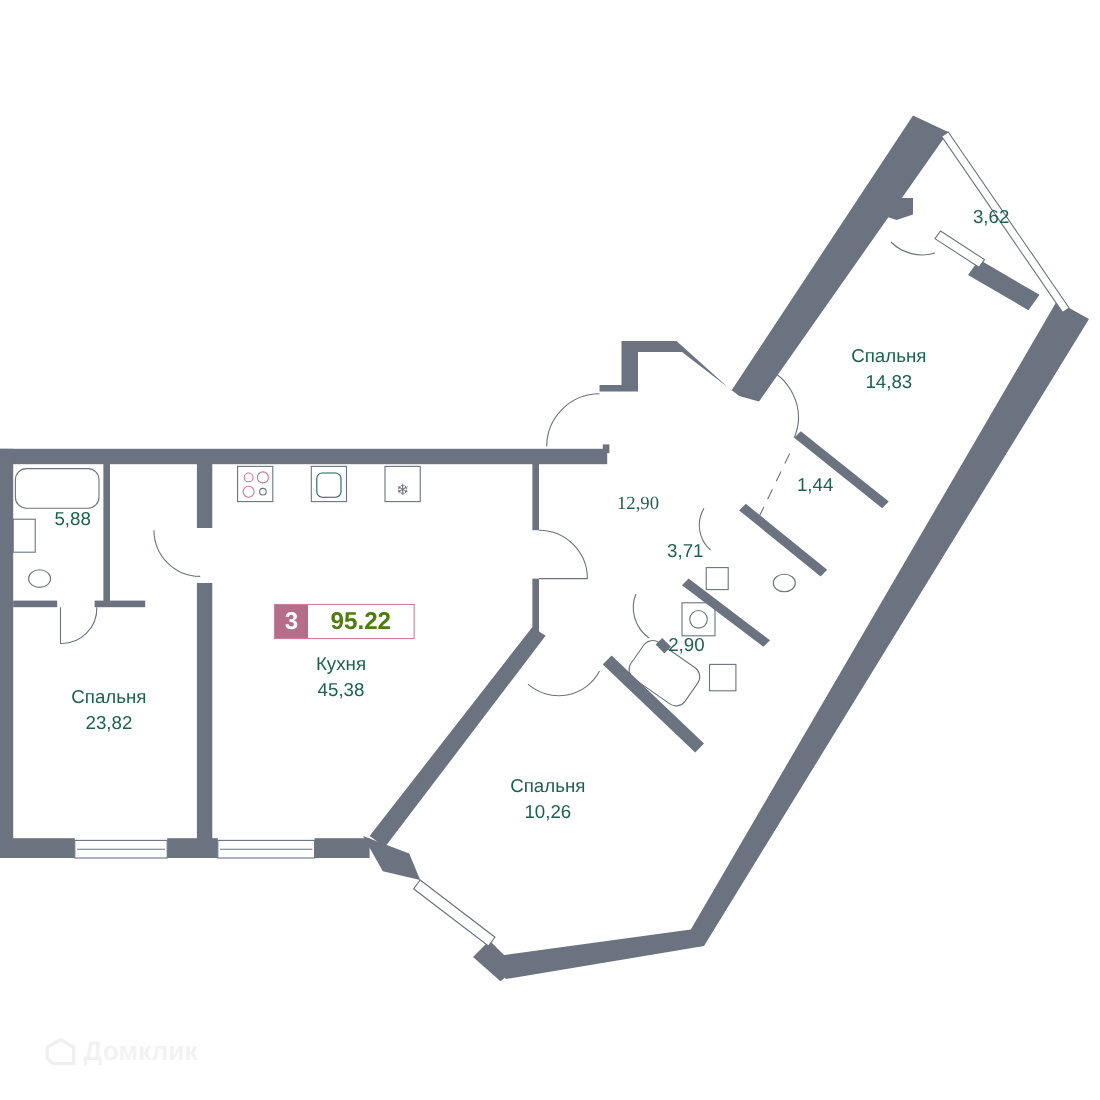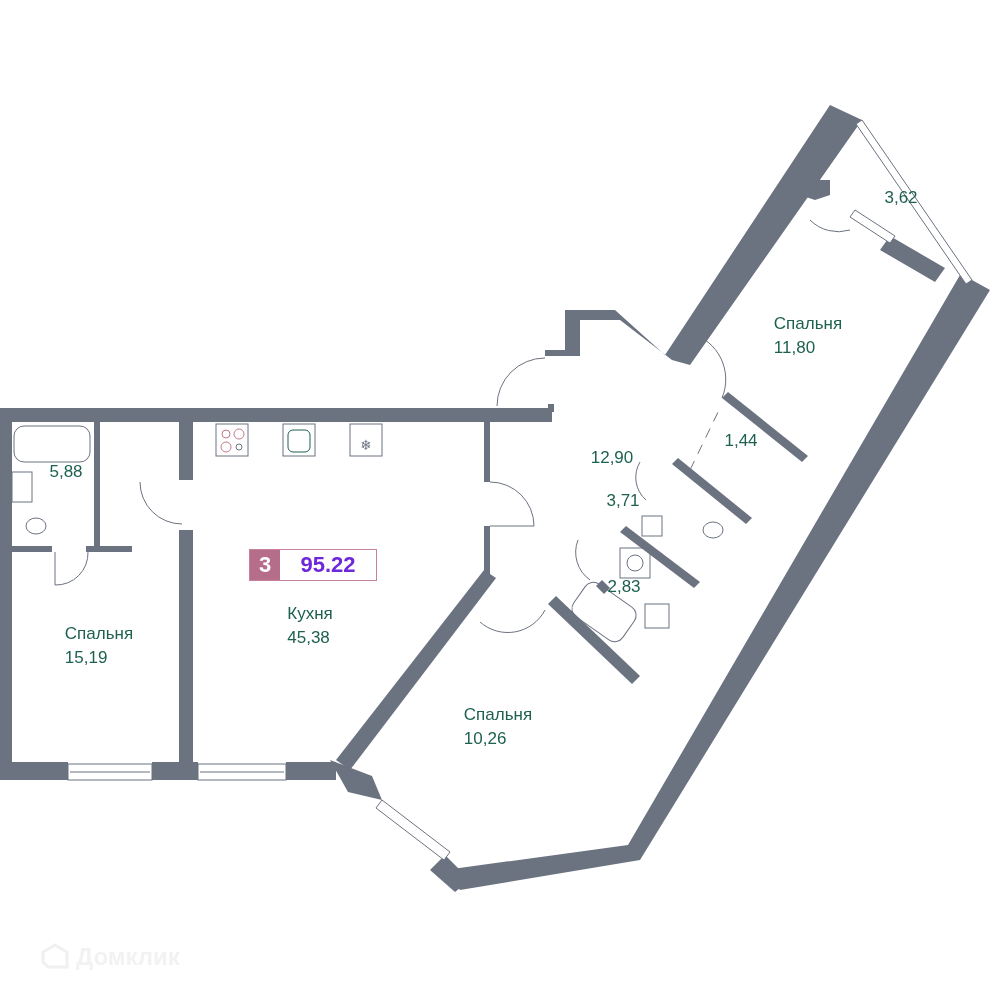--- a/index.html
+++ b/index.html
@@ -1,25 +1,25 @@
 <!DOCTYPE html>
 <html><head>
 <meta charset="utf-8">
 <style>
   html, body { margin:0; padding:0; background:#ffffff; }
   body { width:1000px; height:1000px; position:relative; overflow:hidden;
          font-family:"Liberation Sans", "DejaVu Sans", sans-serif; }
   #plan { position:absolute; left:0; top:0; width:1000px; height:1000px; }
-  .room-label { position:absolute; color:#1e6150; font-size:17px;
+  .room-label { position:absolute; text-align:center; color:#1e6150; font-size:17px;
                 font-weight:normal; line-height:24px; transform:translateX(-50%); white-space:nowrap; }
   .room-label .area { display:block; }
   .badge { position:absolute; left:249px; top:549px; height:30px; display:flex; border:1px solid #c8829d; background:#fff; }
   .badge .rooms { width:30px; background:#b56d89; color:#fff; font-weight:bold; font-size:22px;
                   display:flex; align-items:center; justify-content:center; }
-  .badge .total { width:96px; color:#6d28d9; font-weight:bold; font-size:22px;
+  .badge .total { width:96px; color:#4d7c0f; font-weight:bold; font-size:22px;
                   display:flex; align-items:center; justify-content:center; }
   .watermark { position:absolute; left:40px; top:942px; display:flex; align-items:center; gap:6px;
                color:#f2f2f2; font-size:24px; font-weight:bold; }
 </style>
 </head>
 <body>
 
 <svg id="plan" viewBox="0 0 1000 1000" xmlns="http://www.w3.org/2000/svg">
   <g fill="#6b7280" stroke="none">
 
@@ -108,41 +108,41 @@
 <div class="badge">
   <div class="rooms">3</div>
   <div class="total">95.22</div>
 </div>
 
 <div class="room-label" style="left:66px;top:460px;">
   <span class="area">5,88</span>
 </div>
 <div class="room-label" style="left:99px;top:622px;">
   <span>Спальня</span>
-  <span class="area">15,19</span>
+  <span class="area">23,82</span>
 </div>
-<div class="room-label" style="left:310px;top:592px;margin-top:10px;">
+<div class="room-label" style="left:310px;top:592px;">
   <span>Кухня</span>
   <span class="area">45,38</span>
 </div>
-<div class="room-label" style="left:612px;top:446px;">
+<div class="room-label" style="left:580px;top:446px;font-family:Liberation Serif, serif;">
   <span class="area">12,90</span>
 </div>
 <div class="room-label" style="left:741px;top:429px;">
   <span class="area">1,44</span>
 </div>
 <div class="room-label" style="left:623px;top:489px;">
   <span class="area">3,71</span>
 </div>
 <div class="room-label" style="left:624px;top:575px;">
-  <span class="area">2,83</span>
+  <span class="area">2,90</span>
 </div>
 <div class="room-label" style="left:808px;top:312px;">
   <span>Спальня</span>
-  <span class="area">11,80</span>
+  <span class="area">14,83</span>
 </div>
 <div class="room-label" style="left:901px;top:186px;">
   <span class="area">3,62</span>
 </div>
 <div class="room-label" style="left:498px;top:703px;">
   <span>Спальня</span>
   <span class="area">10,26</span>
 </div>
 
 <div class="watermark">

